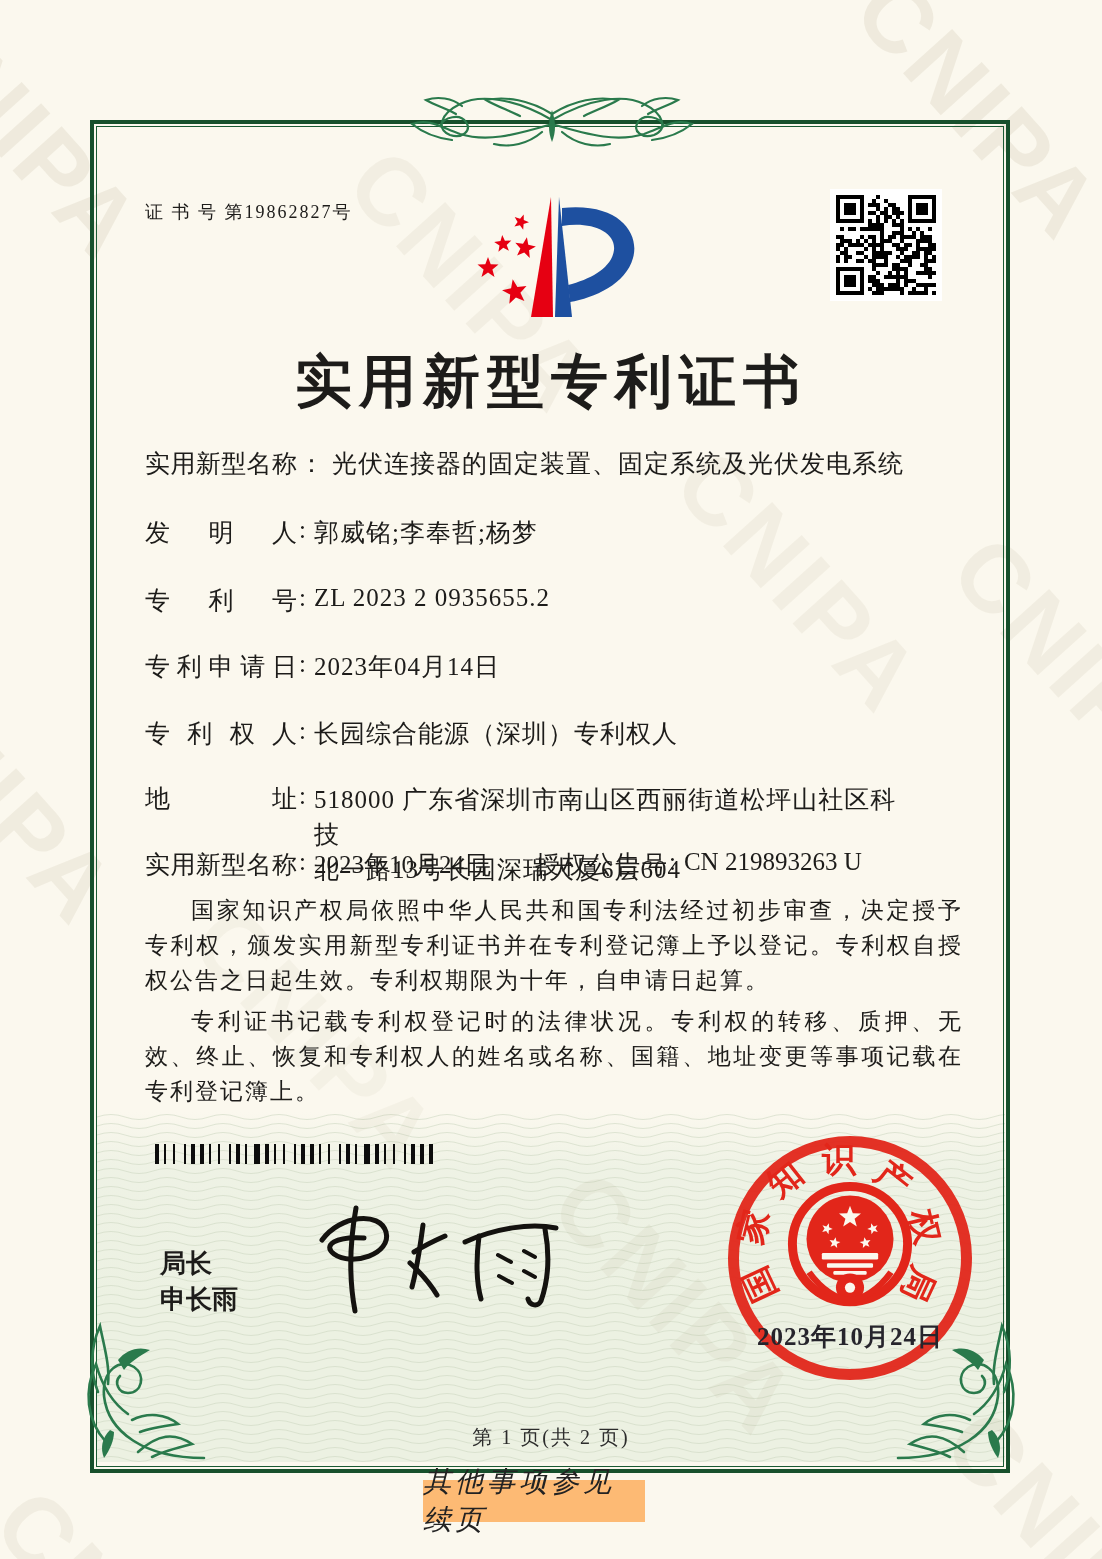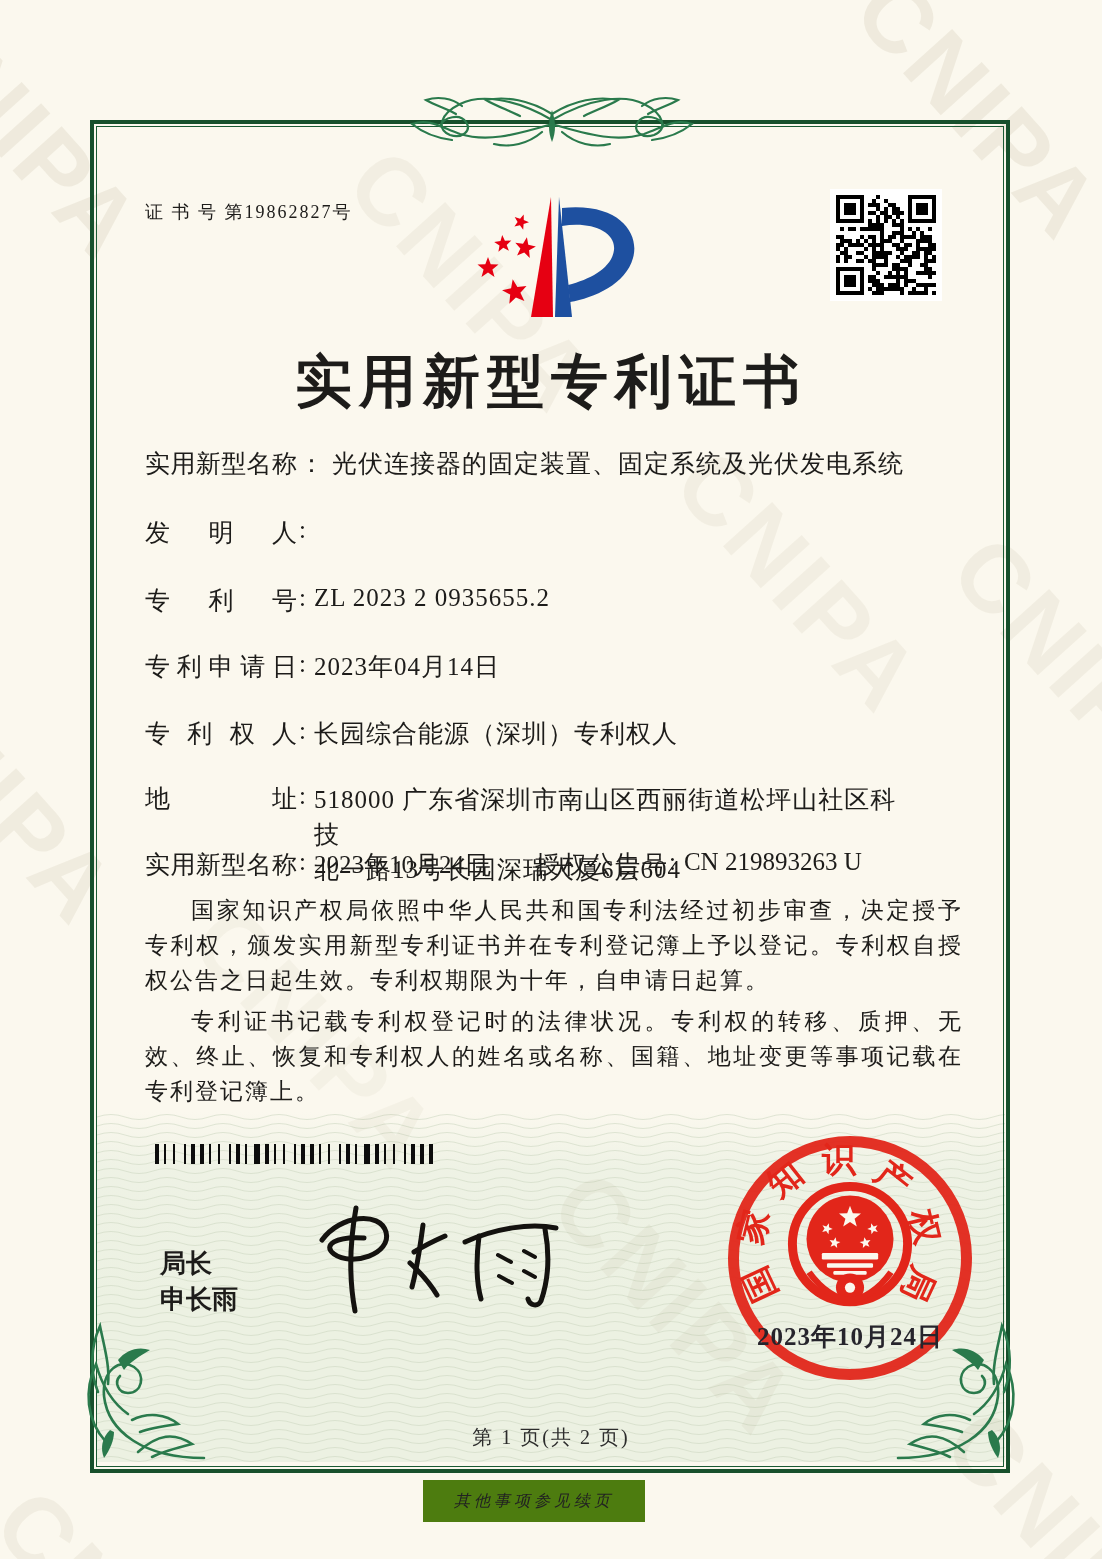--- a/index.html
+++ b/index.html
@@ -63,22 +63,22 @@
       border-radius:50%;opacity:.95;}
   #seal .schar{position:absolute;font-size:34px;font-weight:700;color:#e2261a;
       font-family:"Liberation Sans",sans-serif;}
   #seal-emblem{position:absolute;left:58px;top:44px;}
   #seal-date{position:absolute;left:0;top:184px;width:244px;text-align:center;font-size:25px;
       font-weight:600;color:#26242c;letter-spacing:1px;z-index:8;}
 
   #page-indicator{left:0;top:1424px;width:1054px;text-align:center;font-size:20px;
       letter-spacing:2px;z-index:6;color:#2c2c2c;margin-left:24px;}
 
-  #continuation{left:423px;top:1480px;width:222px;height:42px;background:#4d7c0f;z-index:6;
-      display:flex;align-items:center;justify-content:center;font-size:16px;letter-spacing:4px;
+  #continuation{left:423px;top:1480px;width:222px;height:42px;background:#fdba74;z-index:6;
+      display:flex;align-items:center;justify-content:center;font-size:28px;letter-spacing:4px;
       font-style:italic;color:#222;}
 </style>
 </head>
 <body>
 
 <span class="wm" style="left:-45px;top:-25px;opacity:.10">CNIPA</span>
 <span class="wm" style="left:915px;top:-45px;opacity:.10">CNIPA</span>
 <span class="wm" style="left:408px;top:128px;opacity:.07">CNIPA</span>
 <span class="wm" style="left:735px;top:428px;opacity:.07">CNIPA</span>
 <span class="wm" style="left:-70px;top:640px;opacity:.09">CNIPA</span>
@@ -431,20 +431,21 @@
 <div id="title" class="abs">实用新型专利证书</div>
 
 <div class="frow" style="top:447px">
   <span class="f-label">实用新型名称</span>
   <span class="f-colon">：</span>
   <span class="f-value">光伏连接器的固定装置、固定系统及光伏发电系统</span>
 </div>
 <div class="frow" style="top:516px">
   <span class="f-label">发明人</span>
   <span class="f-colon">:</span>
+  <span class="f-value">郭威铭;李奉哲;杨梦</span>
 </div>
 <div class="frow" style="top:584px">
   <span class="f-label">专利号</span>
   <span class="f-colon">:</span>
   <span class="f-value">ZL 2023 2 0935655.2</span>
 </div>
 <div class="frow" style="top:650px">
   <span class="f-label">专利申请日</span>
   <span class="f-colon">:</span>
   <span class="f-value">2023年04月14日</span>

